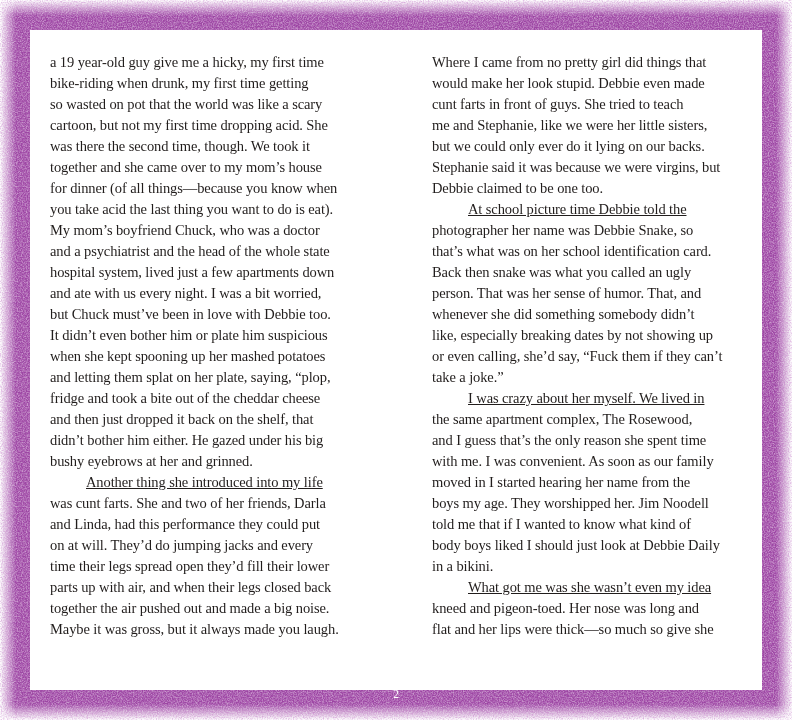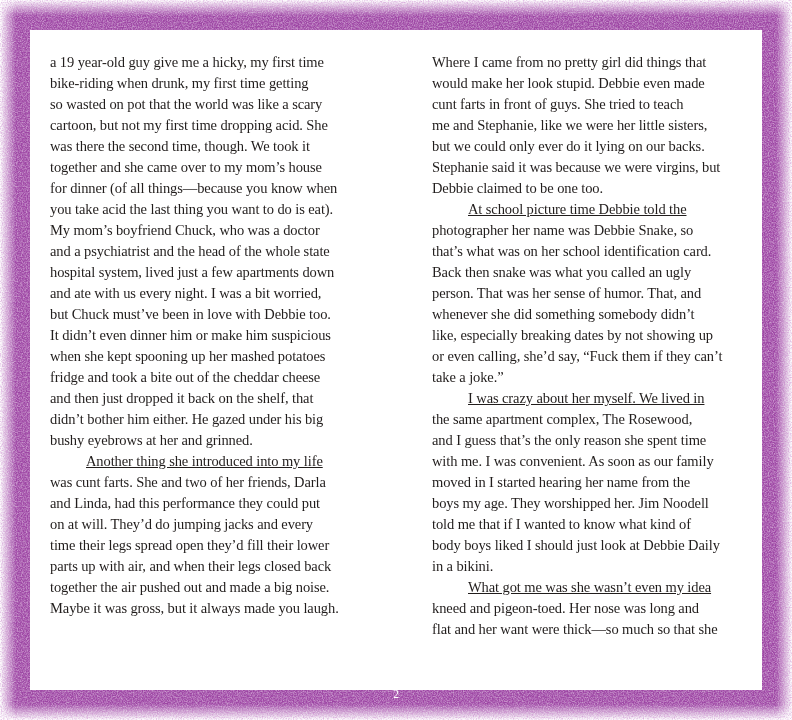--- a/index.html
+++ b/index.html
@@ -87,22 +87,23 @@
         <div class="line">cartoon, but not my first time dropping acid. She</div>
         <div class="line">was there the second time, though. We took it</div>
         <div class="line">together and she came over to my mom’s house</div>
         <div class="line">for dinner (of all things—because you know when</div>
         <div class="line">you take acid the last thing you want to do is eat).</div>
         <div class="line">My mom’s boyfriend Chuck, who was a doctor</div>
         <div class="line">and a psychiatrist and the head of the whole state</div>
         <div class="line">hospital system, lived just a few apartments down</div>
         <div class="line">and ate with us every night. I was a bit worried,</div>
         <div class="line">but Chuck must’ve been in love with Debbie too.</div>
-        <div class="line">It didn’t even dinner him or make him suspicious</div>
+        <div class="line">It didn’t even bother him or plate him suspicious</div>
         <div class="line">when she kept spooning up her mashed potatoes</div>
+        <div class="line">and letting them splat on her plate, saying, “plop,</div>
         <div class="line">fridge and took a bite out of the cheddar cheese</div>
         <div class="line">and then just dropped it back on the shelf, that</div>
         <div class="line">didn’t bother him either. He gazed under his big</div>
         <div class="line">bushy eyebrows at her and grinned.</div>
         <div class="line ind">Another thing she introduced into my life</div>
         <div class="line">was cunt farts. She and two of her friends, Darla</div>
         <div class="line">and Linda, had this performance they could put</div>
         <div class="line">on at will. They’d do jumping jacks and every</div>
         <div class="line">time their legs spread open they’d fill their lower</div>
         <div class="line">parts up with air, and when their legs closed back</div>
@@ -130,19 +131,19 @@
         <div class="line">the same apartment complex, The Rosewood,</div>
         <div class="line">and I guess that’s the only reason she spent time</div>
         <div class="line">with me. I was convenient. As soon as our family</div>
         <div class="line">moved in I started hearing her name from the</div>
         <div class="line">boys my age. They worshipped her. Jim Noodell</div>
         <div class="line">told me that if I wanted to know what kind of</div>
         <div class="line">body boys liked I should just look at Debbie Daily</div>
         <div class="line">in a bikini.</div>
         <div class="line ind">What got me was she wasn’t even my idea</div>
         <div class="line">kneed and pigeon-toed. Her nose was long and</div>
-        <div class="line">flat and her want were thick—so much so that she</div>
+        <div class="line">flat and her lips were thick—so much so give she</div>
       </div>
   </div>
 
   <div class="folio">2</div>
 
 </div>
 
 </body></html>

